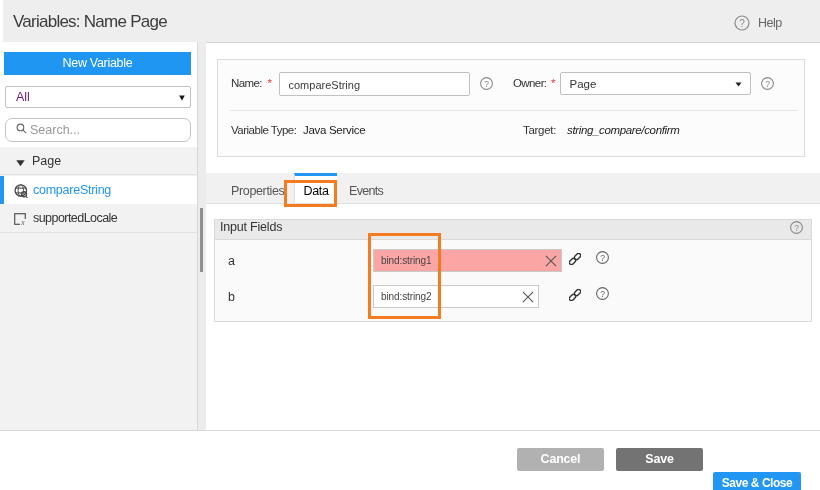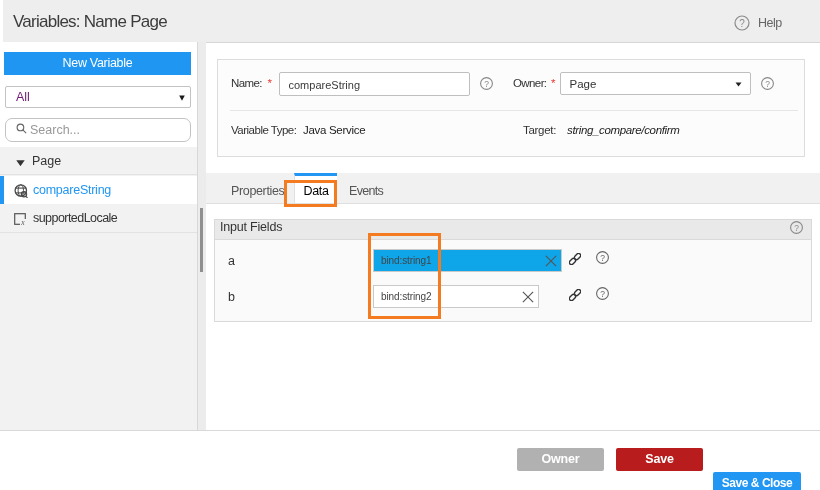--- a/index.html
+++ b/index.html
@@ -108,21 +108,21 @@
 
 <div class="abs" style="left:213.5px;top:218.5px;width:598.5px;height:103px;background:#fafafa;border:1px solid #d9d9d9;"></div>
 <div class="abs" style="left:213.5px;top:218.5px;width:598.5px;height:21.5px;background:#e9e9e9;border:1px solid #d9d9d9;"></div>
 <div class="abs" style="left:220px;top:219.5px;font-size:12.5px;letter-spacing:-0.2px;color:#333;">Input Fields</div>
 <svg class="abs" style="left:790px;top:221px;" width="13" height="13" viewBox="0 0 13 13">
   <circle cx="6.5" cy="6.5" r="5.9" fill="none" stroke="#888" stroke-width="1.1"></circle>
   <text x="6.5" y="9.5" font-size="8.5" fill="#888" text-anchor="middle" font-family="Liberation Sans">?</text>
 </svg>
 
 <div class="abs" style="left:228px;top:253.6px;font-size:12.5px;color:#333;">a</div>
-<div class="abs" style="left:373px;top:248.5px;width:189px;height:23px;background:#0ea5e9;border:1px solid #c9c9c9;">
+<div class="abs" style="left:373px;top:248.5px;width:189px;height:23px;background:#fca5a5;border:1px solid #c9c9c9;">
   <div class="abs" style="left:7px;top:5.5px;font-size:10px;letter-spacing:-0.1px;color:#444;">bind:string1</div>
   <svg class="abs" style="right:4px;top:5px;" width="12" height="12" viewBox="0 0 12 12">
     <line x1="0.9" y1="0.9" x2="11.1" y2="11.1" stroke="#555" stroke-width="1.1"></line>
     <line x1="11.1" y1="0.9" x2="0.9" y2="11.1" stroke="#555" stroke-width="1.1"></line>
   </svg>
 </div>
 <svg class="abs" style="left:569px;top:252.8px;" width="12" height="12" viewBox="0 0 12 12">
   <g transform="rotate(-45 6 6)">
     <rect x="-1.1" y="3.9" width="7" height="4.2" rx="2.1" fill="none" stroke="#333" stroke-width="1.4"></rect>
     <rect x="6.1" y="3.9" width="7" height="4.2" rx="2.1" fill="none" stroke="#333" stroke-width="1.4"></rect>
@@ -148,15 +148,15 @@
   </g>
 </svg>
 <svg class="abs" style="left:596px;top:287px;" width="13" height="13" viewBox="0 0 13 13">
   <circle cx="6.5" cy="6.5" r="5.9" fill="none" stroke="#666" stroke-width="1.1"></circle>
   <text x="6.5" y="9.5" font-size="8.5" fill="#666" text-anchor="middle" font-family="Liberation Sans">?</text>
 </svg>
 
 <div class="abs" style="left:368px;top:233px;width:73px;height:86px;border:3.5px solid #f47b20;"></div>
 
 <div class="abs" style="left:0;top:429.5px;width:820px;height:1px;background:#d9d9d9;"></div>
-<div class="abs" style="left:517px;top:448px;width:87px;height:23px;background:#b1b1b1;border-radius:2px;color:#fff;font-weight:bold;font-size:12.5px;letter-spacing:-0.2px;text-align:center;line-height:23px;">Owner</div>
-<div class="abs" style="left:616px;top:448px;width:87px;height:23px;background:#b91c1c;border-radius:2px;color:#fff;font-weight:bold;font-size:12.5px;letter-spacing:-0.2px;text-align:center;line-height:23px;">Save</div>
+<div class="abs" style="left:517px;top:448px;width:87px;height:23px;background:#b1b1b1;border-radius:2px;color:#fff;font-weight:bold;font-size:12.5px;letter-spacing:-0.2px;text-align:center;line-height:23px;">Cancel</div>
+<div class="abs" style="left:616px;top:448px;width:87px;height:23px;background:#737373;border-radius:2px;color:#fff;font-weight:bold;font-size:12.5px;letter-spacing:-0.2px;text-align:center;line-height:23px;">Save</div>
 <div class="abs" style="left:713px;top:472px;width:88px;height:23px;background:#2196f3;border-radius:2px;color:#fff;font-weight:bold;font-size:12px;letter-spacing:-0.45px;text-align:center;line-height:23px;">Save &amp; Close</div>
 
 </body></html>

